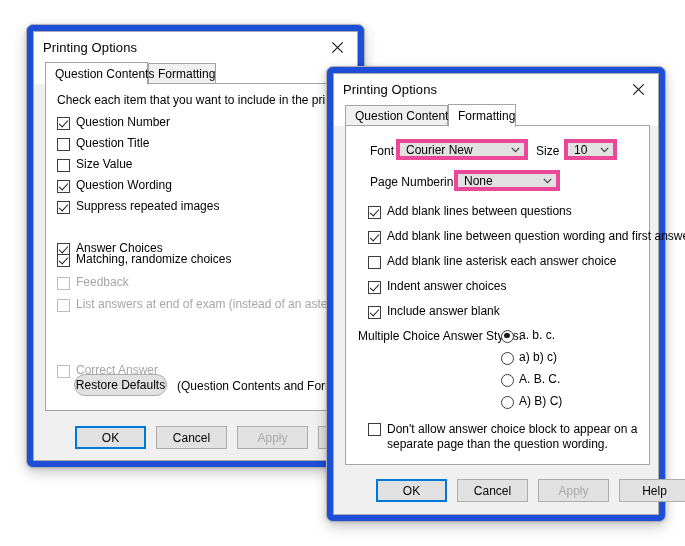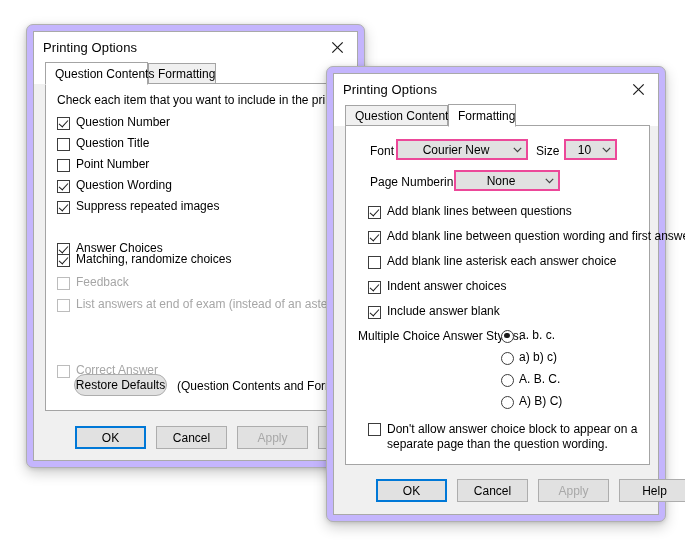--- a/index.html
+++ b/index.html
@@ -14,21 +14,21 @@
     overflow: hidden;
     font-family: "Liberation Sans", sans-serif;
     font-size: 12px;
     color: #000000;
     -webkit-font-smoothing: antialiased;
   }
 
   
   .dialog {
     position: absolute;
-    background: #c4b5fd;
+    background: #1d4ed8;
     border: 1px solid #b0b0b0;
     border-radius: 7px;
     box-shadow: 0 5px 14px rgba(0,0,0,0.20), 0 1px 4px rgba(0,0,0,0.13);
     box-sizing: border-box;
     padding-left: 23px;
   }
   .dlg-inner {
     position: absolute;
     left: 6px; right: 6px; top: 6px; bottom: 6px;
     background: #f0f0f0;
@@ -167,26 +167,25 @@
   .btn.default {
     border: 2px solid #0078d7;
     background: #e1e1e1;
   }
   .btn.disabled { color: #a8a8a8; }
 
   
   .combo {
     position: absolute;
     background: #e1e1e1;
-    border: 2px solid #ec4899;
+    border: 4px solid #ec4899;
     box-sizing: border-box;
     display: flex;
     align-items: center;
     cursor: default;
-    text-align: center;
   }
   .combo .cval {
     flex: 1 1 auto;
     padding-left: 6px;
     font-size: 12px;
     white-space: nowrap;
     overflow: hidden;
   }
   .combo .carrow {
     width: 18px;
@@ -233,21 +232,21 @@
       <div class="row" style="left:11px; top:31px;">
         <span class="cbox checked"></span>
         <span class="lbl">Question Number</span>
       </div>
       <div class="row" style="left:11px; top:52px;">
         <span class="cbox"></span>
         <span class="lbl">Question Title</span>
       </div>
       <div class="row" style="left:11px; top:73px;">
         <span class="cbox"></span>
-        <span class="lbl">Point Number</span>
+        <span class="lbl">Size Value</span>
       </div>
       <div class="row" style="left:11px; top:115px;">
         <span class="cbox checked"></span>
         <span class="lbl">Suppress repeated images</span>
       </div>
       <div class="row" style="left:11px; top:94px;">
         <span class="cbox checked"></span>
         <span class="lbl">Question Wording</span>
       </div>
 

